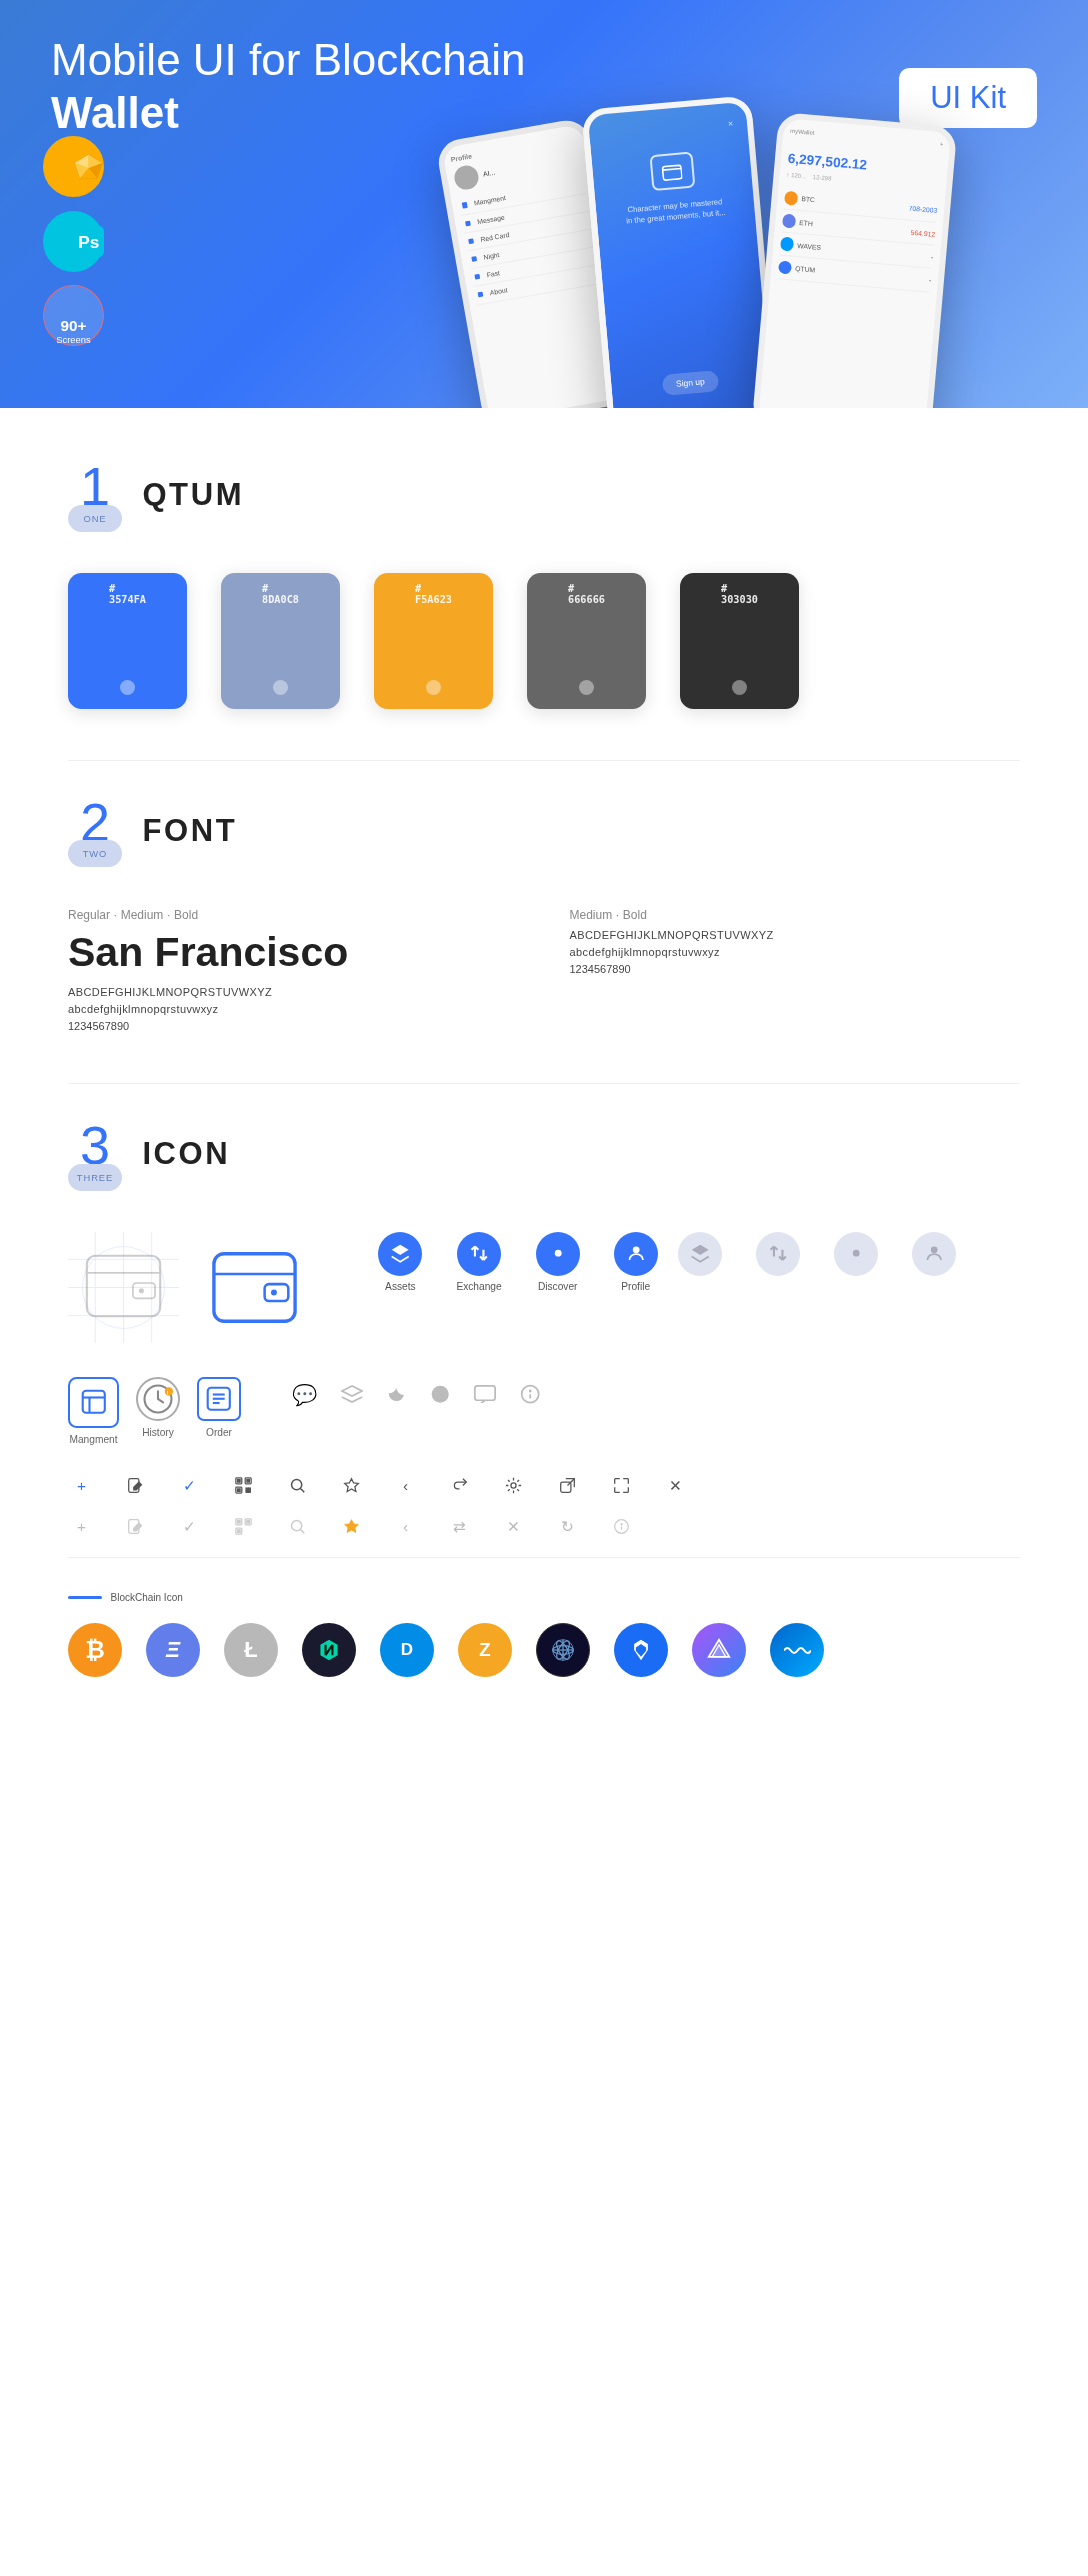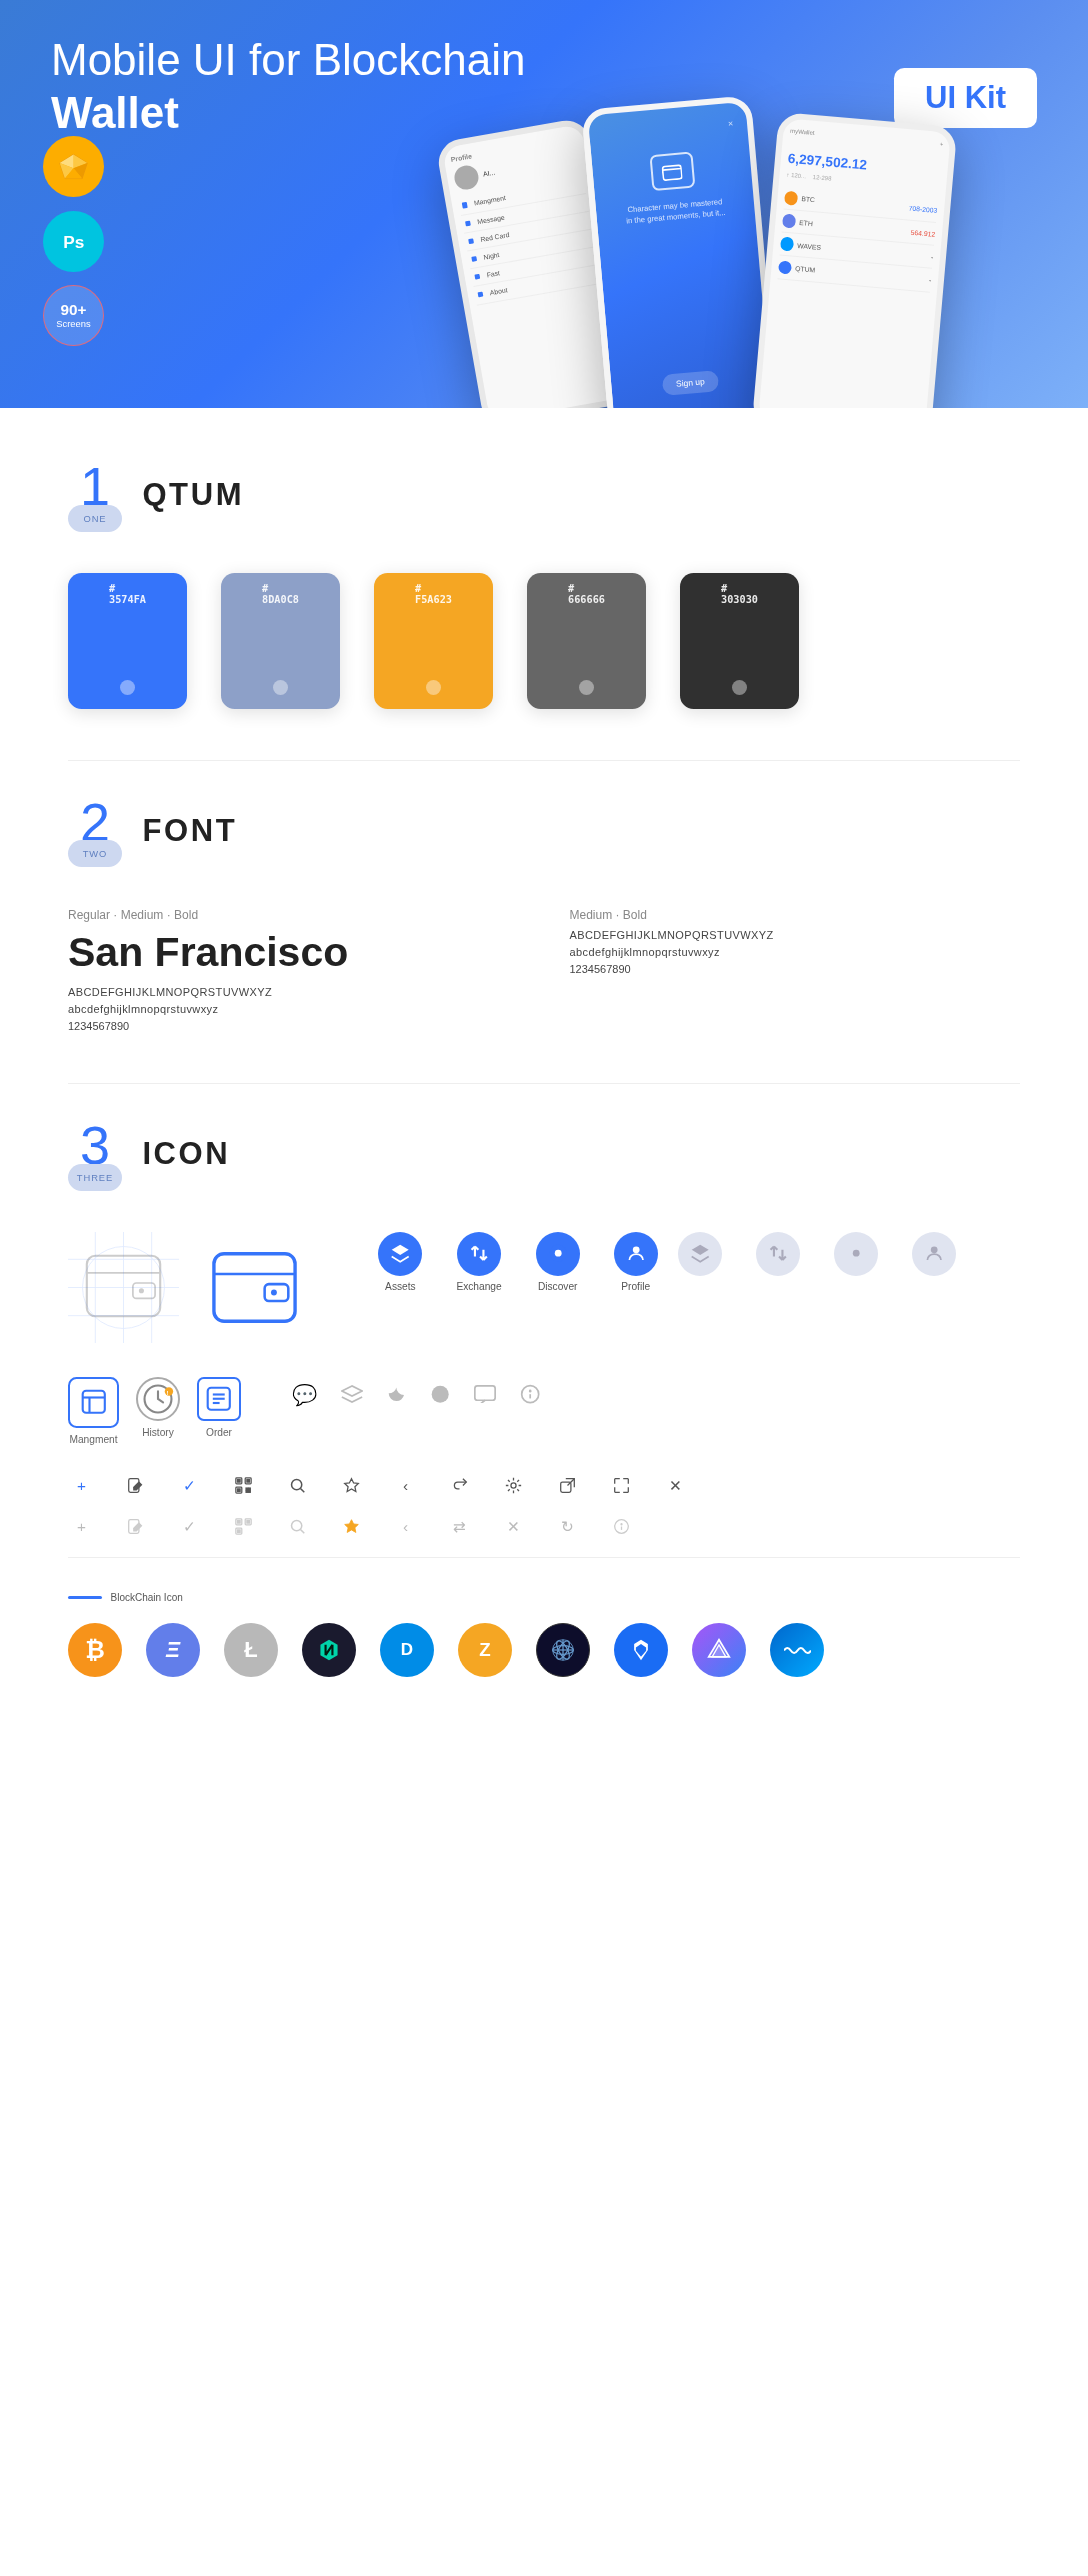--- a/index.html
+++ b/index.html
@@ -23,39 +23,39 @@
       margin-bottom: 17px;
     }
     .hero-title strong { font-weight: 800; }
     .ui-kit-badge {
       position: absolute;
       top: 68px;
       right: 51px;
       background: #fff;
       color: #3574FA;
       font-size: 31px;
-      font-weight: 700;
+      font-weight: 400;
       padding: 12px 31px;
       border-radius: 10.2px;
     }
     .hero-badges {
       position: absolute;
       left: 43px;
       top: 136px;
       display: flex;
       flex-direction: column;
       gap: 13.6px;
     }
     .badge-circle {
       width: 61px;
       height: 61px;
       border-radius: 50%;
       display: flex;
       align-items: center;
-      justify-content: center;
+      justify-content: flex-end;
       font-size: 24px;
     }
     .badge-sketch { background: #FDAD00; }
     .badge-ps { background: #00C4E0; }
     .badge-screens {
       background: rgba(255,255,255,0.15);
       border: 1.7px solid rgba(255,100,100,0.8);
       flex-direction: column;
       color: #fff;
       font-size: 15.3px;

